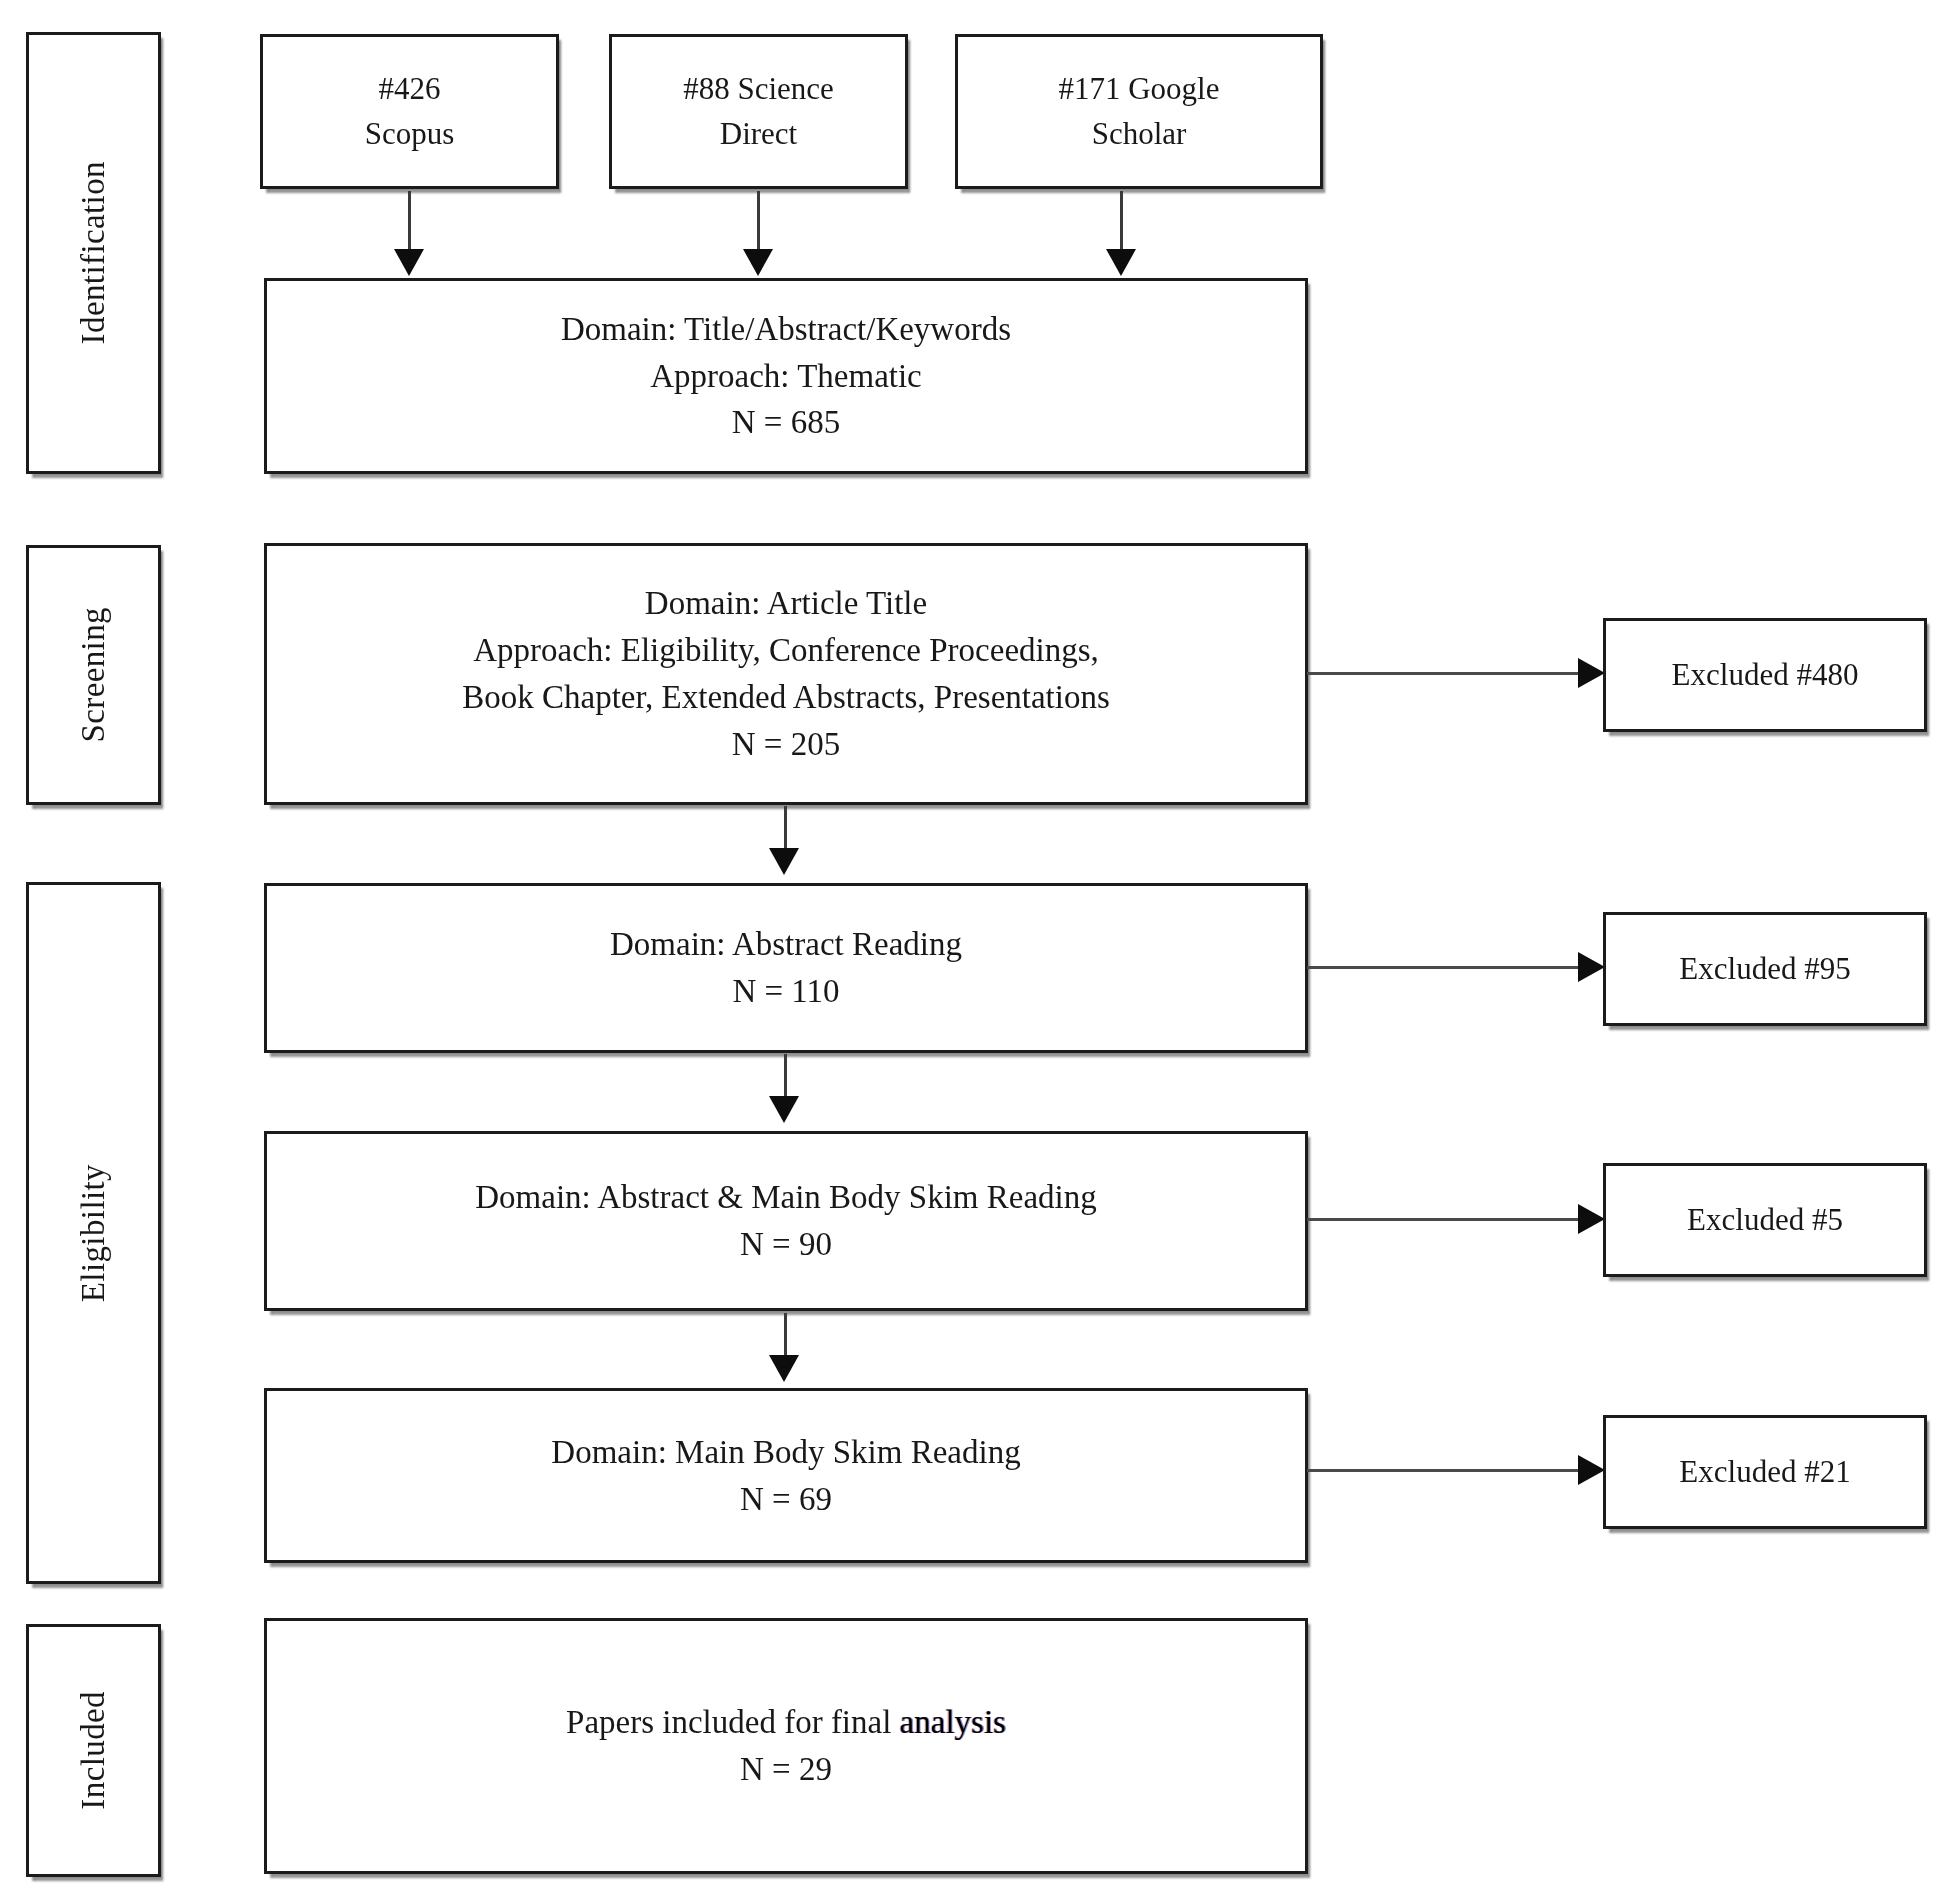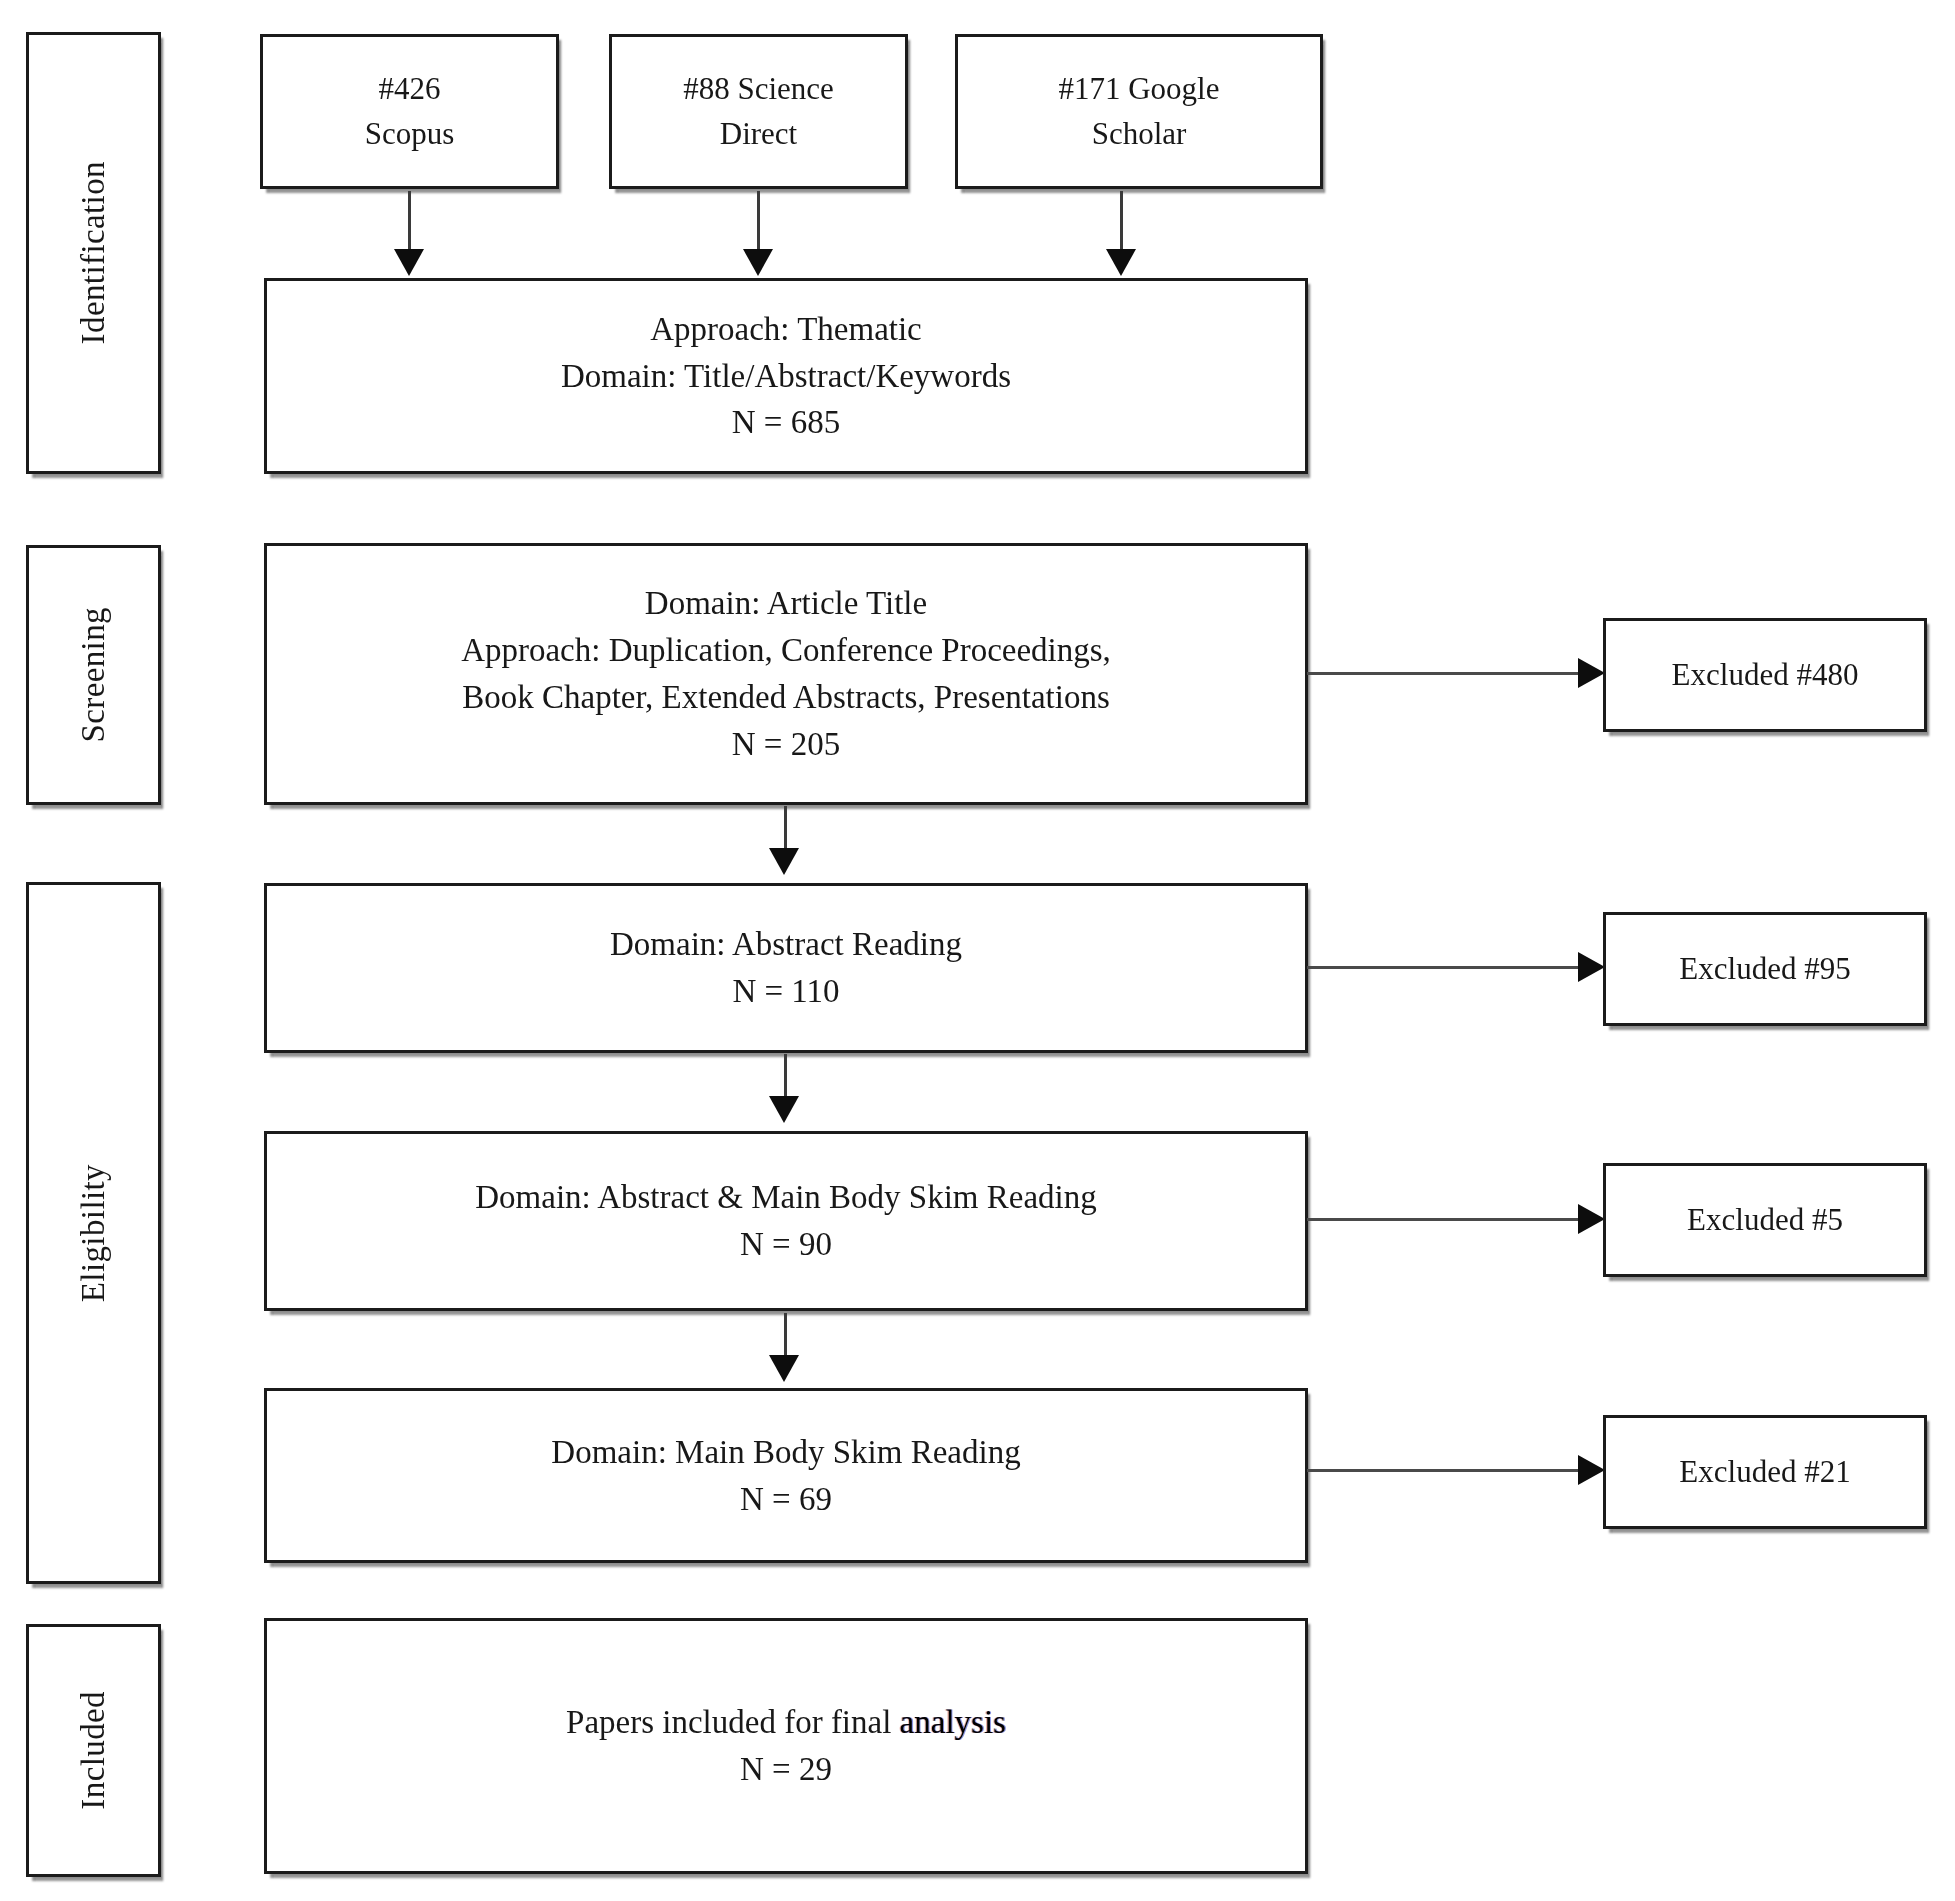--- a/index.html
+++ b/index.html
@@ -144,30 +144,30 @@
   <div class="arrow-down" style="left:394px; top:249px;"></div>
 
   <div class="vline" style="left:757px; top:191px; height:71px;"></div>
   <div class="arrow-down" style="left:743px; top:249px;"></div>
 
   <div class="vline" style="left:1120px; top:191px; height:71px;"></div>
   <div class="arrow-down" style="left:1106px; top:249px;"></div>
 
   <div class="box fs-main" style="left:264px; top:278px; width:1044px; height:196px;">
     <div class="inner">
+      <span class="line">Domain: Title/Abstract/Keywords</span>
       <span class="line">Approach: Thematic</span>
-      <span class="line">Domain: Title/Abstract/Keywords</span>
       <span class="line">N = 685</span>
     </div>
   </div>
 
   <div class="box fs-main" style="left:264px; top:543px; width:1044px; height:262px;">
     <div class="inner">
       <span class="line">Domain: Article Title</span>
-      <span class="line">Approach: Duplication, Conference Proceedings,</span>
+      <span class="line">Approach: Eligibility, Conference Proceedings,</span>
       <span class="line">Book Chapter, Extended Abstracts, Presentations</span>
       <span class="line">N = 205</span>
     </div>
   </div>
 
   <div class="hline" style="left:1307px; top:672px; width:288px;"></div>
   <div class="arrow-right" style="left:1578px; top:658px;"></div>
 
   <div class="box fs-excl" style="left:1603px; top:618px; width:324px; height:114px;">
     <div class="inner">

